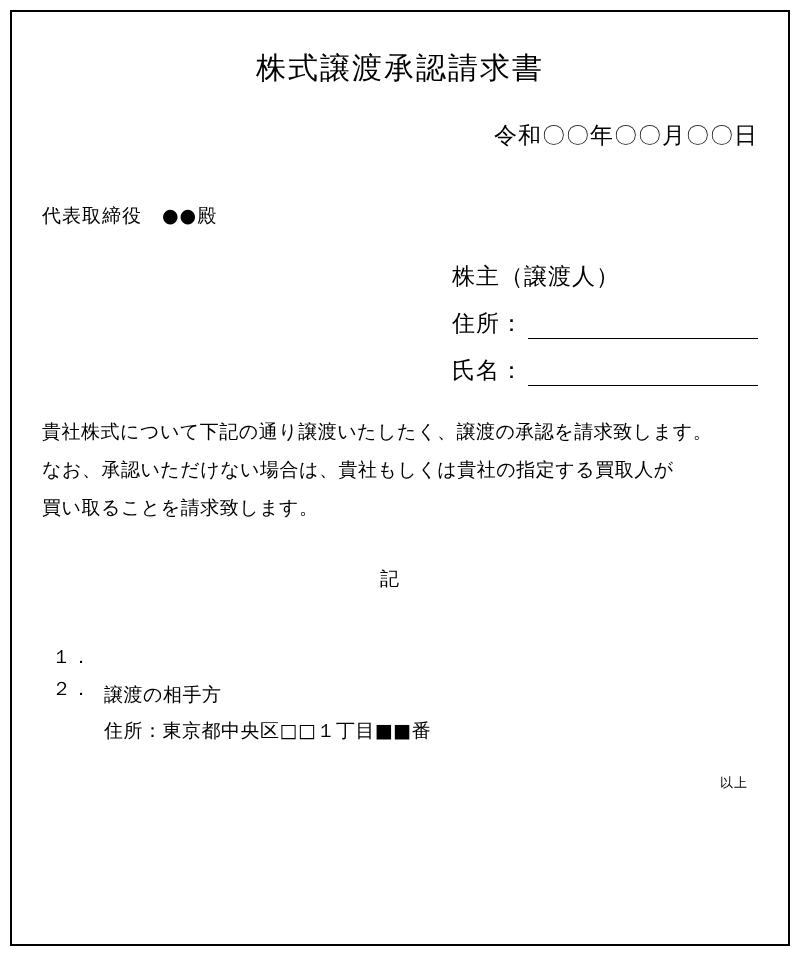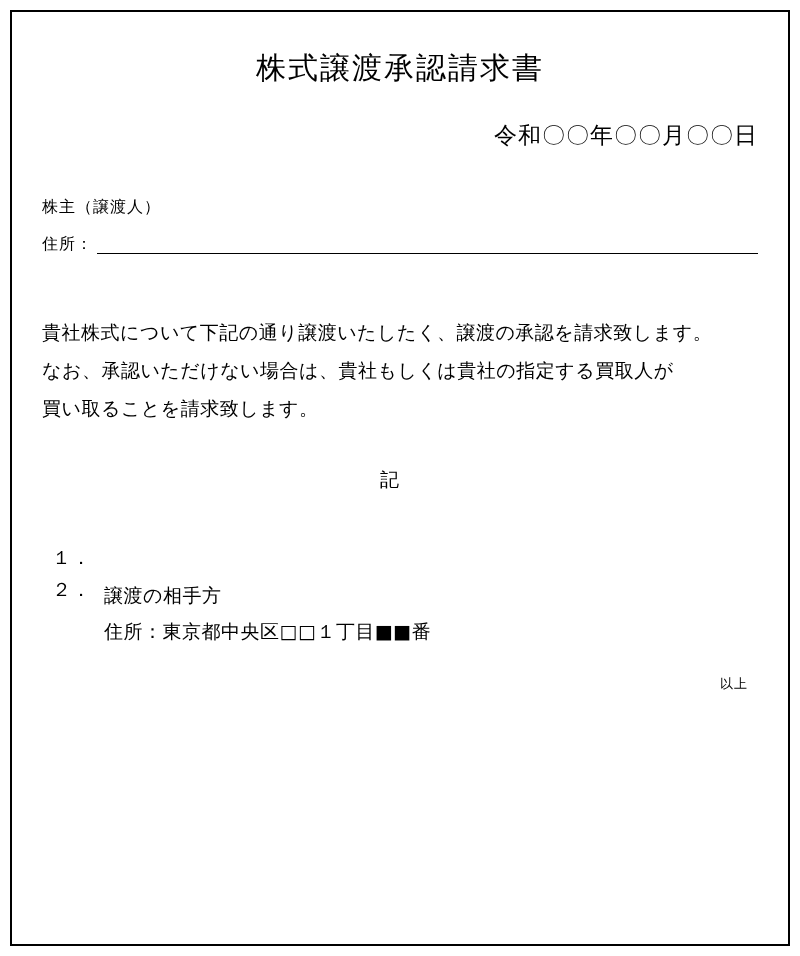--- a/index.html
+++ b/index.html
@@ -58,43 +58,44 @@
 
   .addressee {
     margin-top: 46px;
     font-size: 19px;
     line-height: 1.9;
     letter-spacing: 1px;
   }
 
   .shareholder-block {
     margin-top: 28px;
-    font-size: 16px;
+    margin-left: 410px;
+    font-size: 23px;
     letter-spacing: 1px;
   }
   .shareholder-title {
     margin-bottom: 12px;
   }
   .field-row {
     display: flex;
-    align-items: center;
+    align-items: flex-end;
     margin-top: 16px;
   }
   .field-label {
     white-space: nowrap;
     margin-right: 4px;
   }
   .field-rule {
     flex: 1;
     border-bottom: 1.5px solid #000000;
     height: 18px;
   }
 
   .body-text {
-    margin-top: 58px;
+    margin-top: 26px;
     font-size: 19px;
     line-height: 2.0;
     letter-spacing: 0.5px;
   }
 
   .ki-mark {
     text-align: center;
     font-size: 19px;
     margin-top: 40px;
     letter-spacing: 1px;
@@ -138,26 +139,31 @@
 
 <div class="page">
   <div class="sheet">
     <div class="inner">
 
       <div class="doc-title">株式譲渡承認請求書</div>
 
       <div class="date-line">令和〇〇年〇〇月〇〇日</div>
 
       <div class="addressee">
+        <div>代表取締役　●●殿</div>
       </div>
 
       <div class="shareholder-block">
         <div class="shareholder-title">株主（譲渡人）</div>
         <div class="field-row">
           <span class="field-label">住所：</span>
+          <span class="field-rule"></span>
+        </div>
+        <div class="field-row">
+          <span class="field-label">氏名：</span>
           <span class="field-rule"></span>
         </div>
       </div>
 
       <div class="body-text">
         <div>貴社株式について下記の通り譲渡いたしたく、譲渡の承認を請求致します。</div>
         <div>なお、承認いただけない場合は、貴社もしくは貴社の指定する買取人が</div>
         <div>買い取ることを請求致します。</div>
       </div>
 

